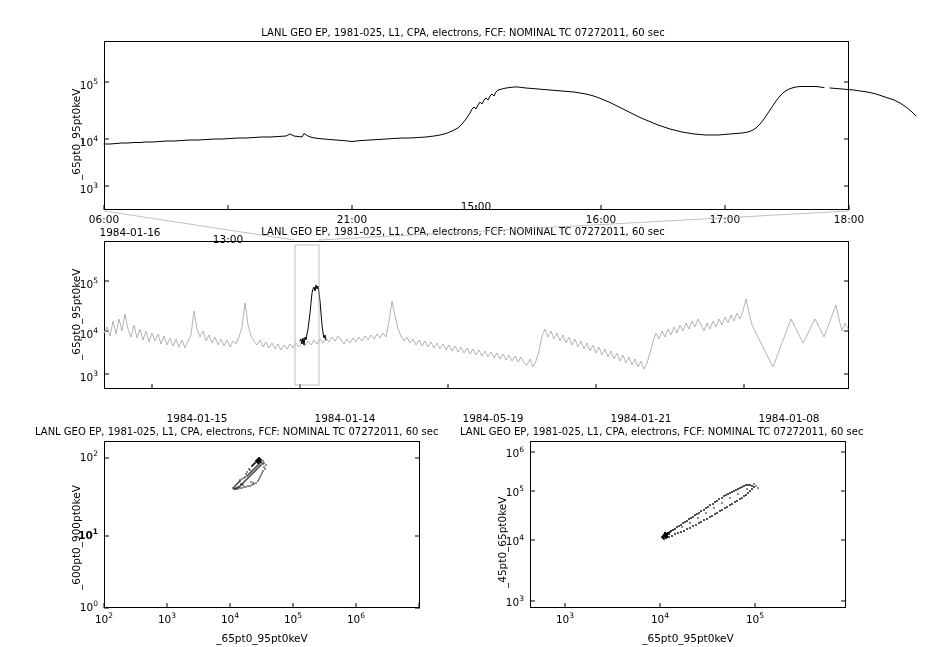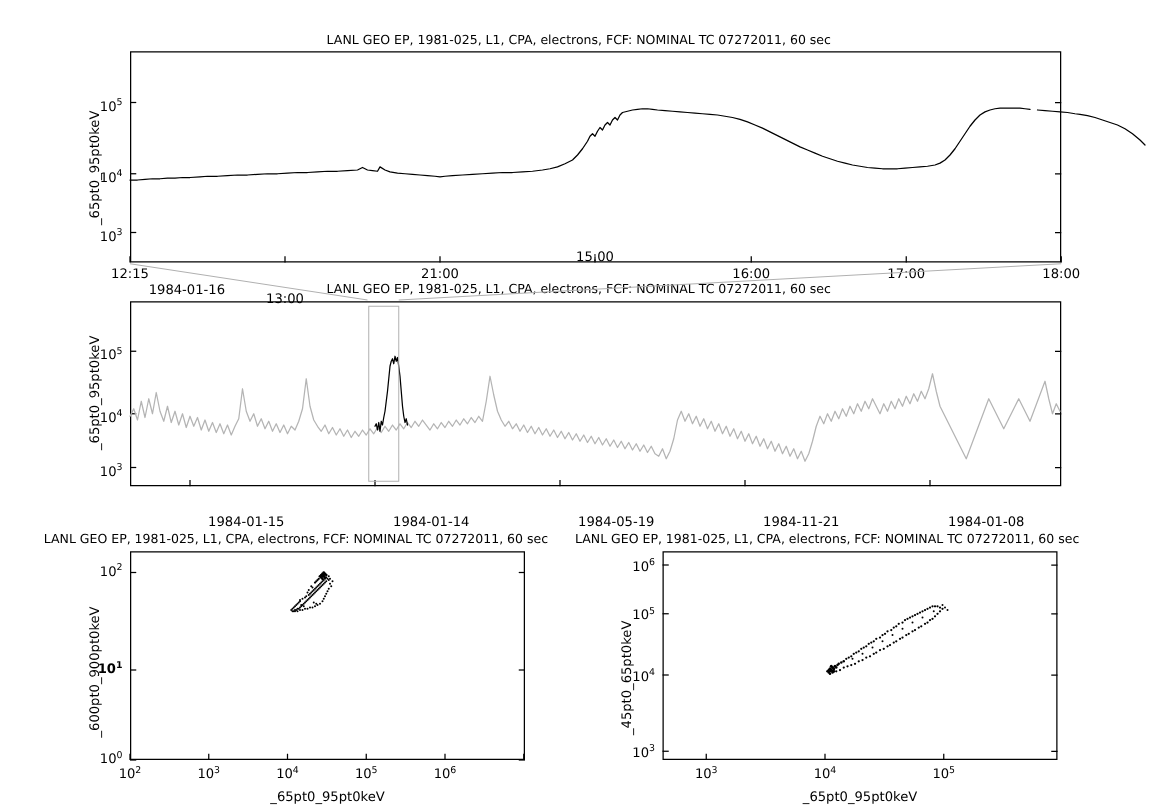--- a/index.html
+++ b/index.html
@@ -104,29 +104,29 @@
   <div class="title" style="left:0px; top:27px; width:926px;">LANL GEO EP, 1981-025, L1, CPA, electrons, FCF: NOMINAL TC 07272011, 60 sec</div>
 
   <div class="axes-frame" style="left:104px; top:41px; width:745px; height:169px;"></div>
 
   <div class="ylabel" style="left:70px; top:180px;">_65pt0_95pt0keV</div>
 
   <div class="tick-label-y" style="left:58px; top:181px; width:40px;"><span>10</span><span class="sup">3</span></div>
   <div class="tick-label-y" style="left:58px; top:134px; width:40px;"><span>10</span><span class="sup">4</span></div>
   <div class="tick-label-y" style="left:58px; top:77px; width:40px;"><span>10</span><span class="sup">5</span></div>
 
-  <div class="tick-label" style="left:80px; top:213px; width:48px;">12:15</div>
+  <div class="tick-label" style="left:80px; top:213px; width:48px;">06:00</div>
   <div class="tick-label" style="left:204px; top:213px; width:48px;margin-top:20px;">13:00</div>
   <div class="tick-label" style="left:328px; top:213px; width:48px;">21:00</div>
   <div class="tick-label" style="left:452px; top:200px; width:48px;">15:00</div>
   <div class="tick-label" style="left:577px; top:213px; width:48px;">16:00</div>
   <div class="tick-label" style="left:701px; top:213px; width:48px;">17:00</div>
   <div class="tick-label" style="left:825px; top:213px; width:48px;">18:00</div>
 
-  <div class="tick-label" style="left:80px; top:226px; width:100px; text-align:right;">1984-01-16</div>
+  <div class="tick-label" style="left:80px; top:226px; width:100px; text-align:center;">1984-01-16</div>
 
   <svg style="position:absolute; left:104px; top:41px;" width="745" height="169" viewBox="0 0 745 169">
 
     <g class="tickmark">
       <line x1="0" y1="169" x2="0" y2="164"></line>
       <line x1="124" y1="169" x2="124" y2="164"></line>
       <line x1="248" y1="169" x2="248" y2="164"></line>
       <line x1="372" y1="169" x2="372" y2="164"></line>
       <line x1="497" y1="169" x2="497" y2="164"></line>
       <line x1="621" y1="169" x2="621" y2="164"></line>
@@ -170,21 +170,21 @@
 
   <div class="ylabel" style="left:70px; top:360px;">_65pt0_95pt0keV</div>
 
   <div class="tick-label-y" style="left:58px; top:369px; width:40px;"><span>10</span><span class="sup">3</span></div>
   <div class="tick-label-y" style="left:58px; top:326px; width:40px;"><span>10</span><span class="sup">4</span></div>
   <div class="tick-label-y" style="left:58px; top:276px; width:40px;"><span>10</span><span class="sup">5</span></div>
 
   <div class="tick-label" style="left:152px; top:412px; width:90px;">1984-01-15</div>
   <div class="tick-label" style="left:300px; top:412px; width:90px;">1984-01-14</div>
   <div class="tick-label" style="left:448px; top:412px; width:90px;">1984-05-19</div>
-  <div class="tick-label" style="left:596px; top:412px; width:90px;">1984-11-21</div>
+  <div class="tick-label" style="left:596px; top:412px; width:90px;">1984-01-21</div>
   <div class="tick-label" style="left:744px; top:412px; width:90px;">1984-01-08</div>
 
   <svg style="position:absolute; left:104px; top:210px;" width="745" height="35" viewBox="0 0 745 35">
     <path class="connector" d="M0,1 L190,30"></path>
     <path class="connector" d="M745,1 L215,30"></path>
   </svg>
 
   <svg style="position:absolute; left:104px; top:241px;" width="745" height="148" viewBox="0 0 745 148">
     <g class="tickmark">
       <line x1="48" y1="148" x2="48" y2="143"></line>

